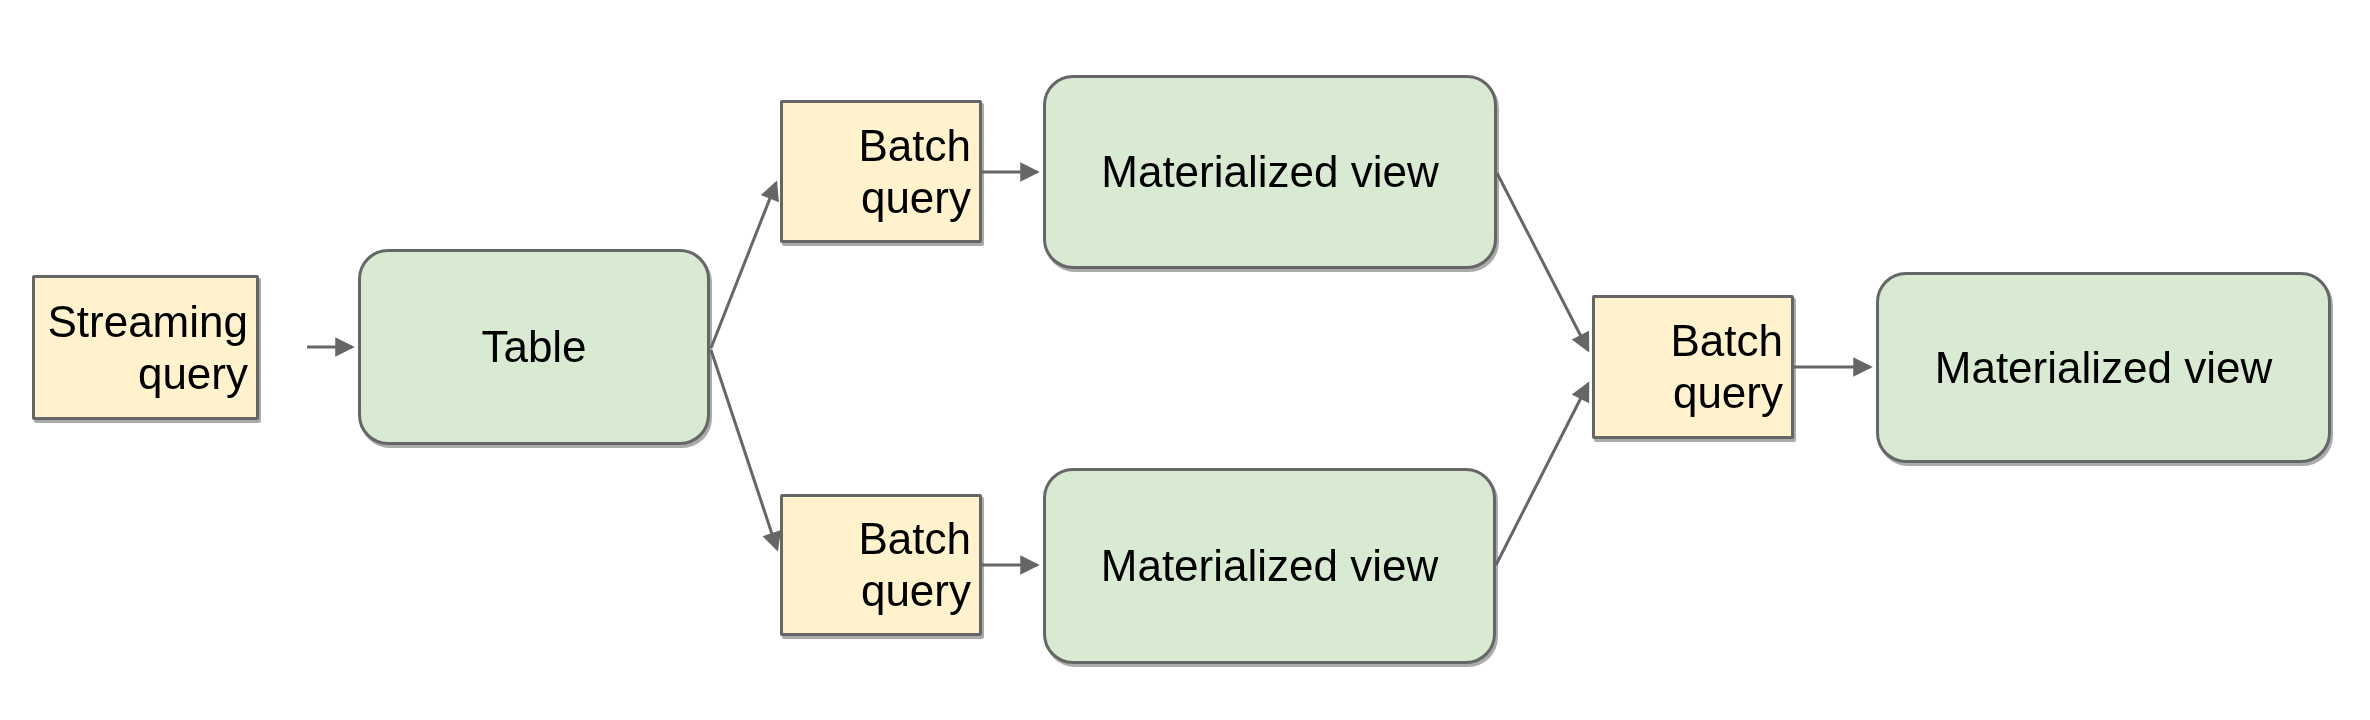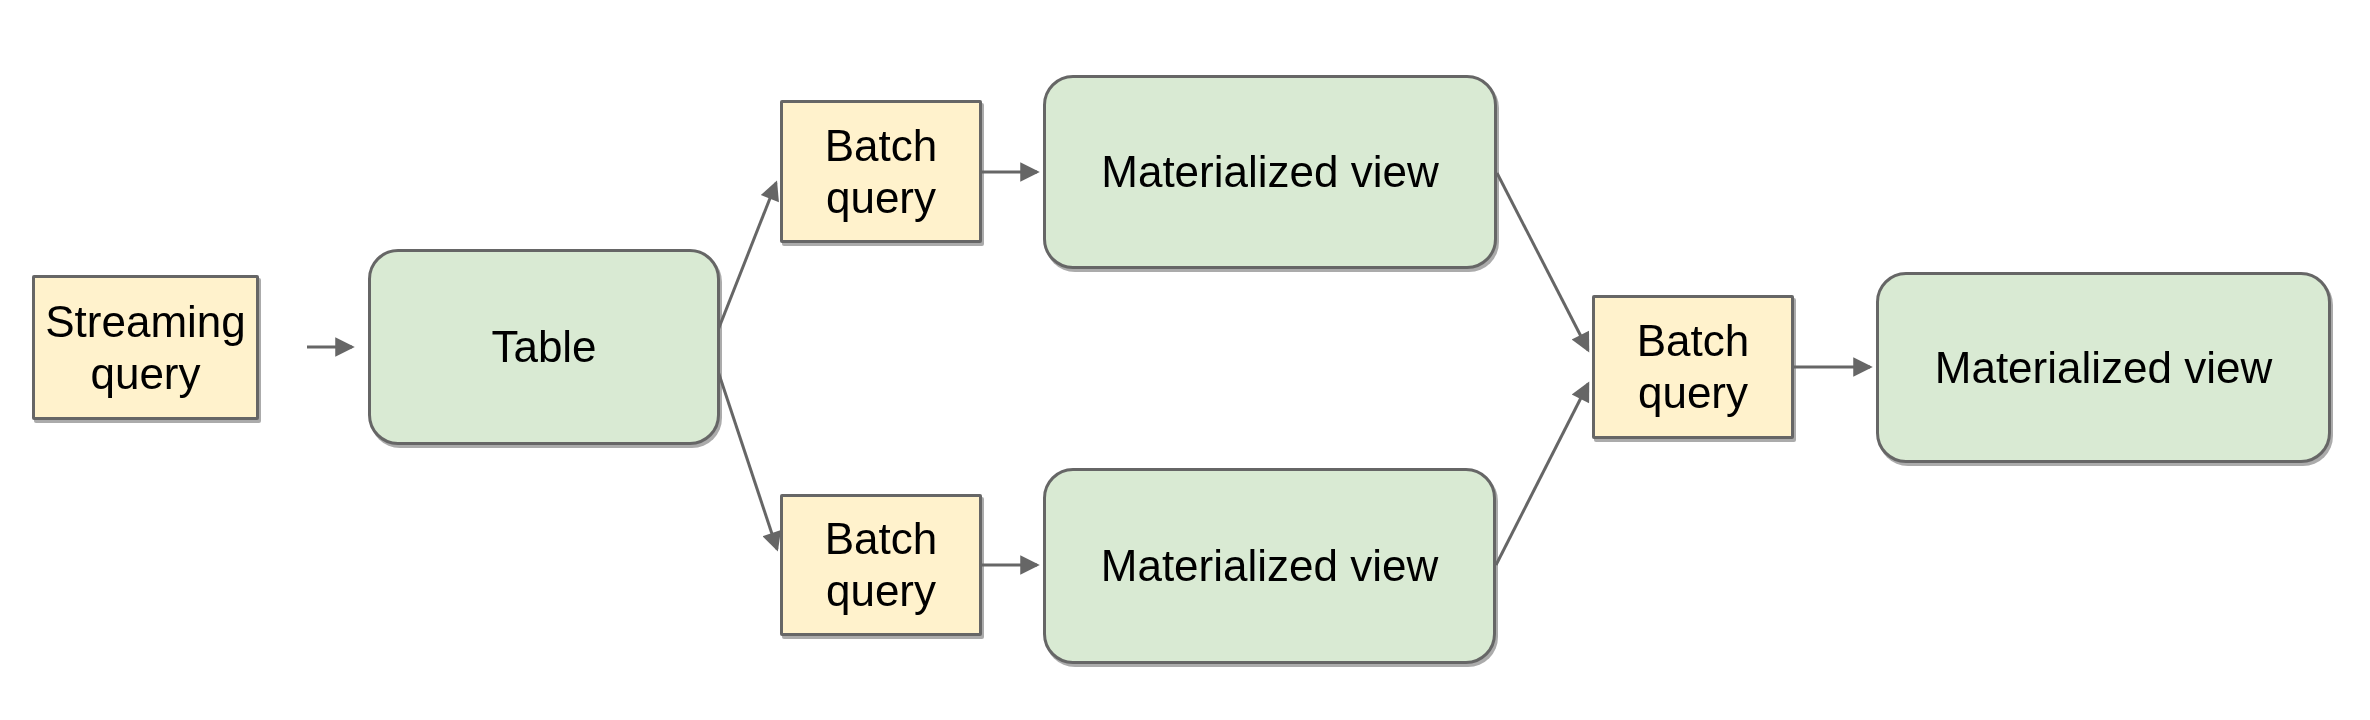--- a/index.html
+++ b/index.html
@@ -40,34 +40,35 @@
     text-align: center;
     border: 3px solid var(--border, #666666);
     color: var(--text, #000000);
     font-size: 44px;
     line-height: 52px;
     box-shadow: 2px 3px 0 rgba(102,102,102,0.55);
   }
   .node.query {
     background: var(--query-fill, #fff2cc);
     border-radius: 2px;
+    text-align: right;
   }
   .node.view {
     background: var(--view-fill, #d9ead3);
     border-radius: 30px;
     text-align: right;
   }
   .node .label {
     display: block;
     padding: 0 8px;
   }
 
   
   .n-streaming      { left: 32px;   top: 275px; width: 227px; height: 145px; }
-  .n-table          { left: 358px;  top: 249px; width: 352px; height: 196px; margin-left: 10px; }
+  .n-table          { left: 358px;  top: 249px; width: 352px; height: 196px; }
   .n-batch-top      { left: 780px;  top: 100px; width: 202px; height: 143px; }
   .n-mv-top         { left: 1043px; top: 75px;  width: 454px; height: 194px; }
   .n-batch-bottom   { left: 780px;  top: 494px; width: 202px; height: 142px; }
   .n-mv-bottom      { left: 1043px; top: 468px; width: 453px; height: 196px; }
   .n-batch-right    { left: 1592px; top: 295px; width: 202px; height: 144px; }
   .n-mv-right       { left: 1876px; top: 272px; width: 455px; height: 191px; }
 </style>
 </head>
 <body>
 

